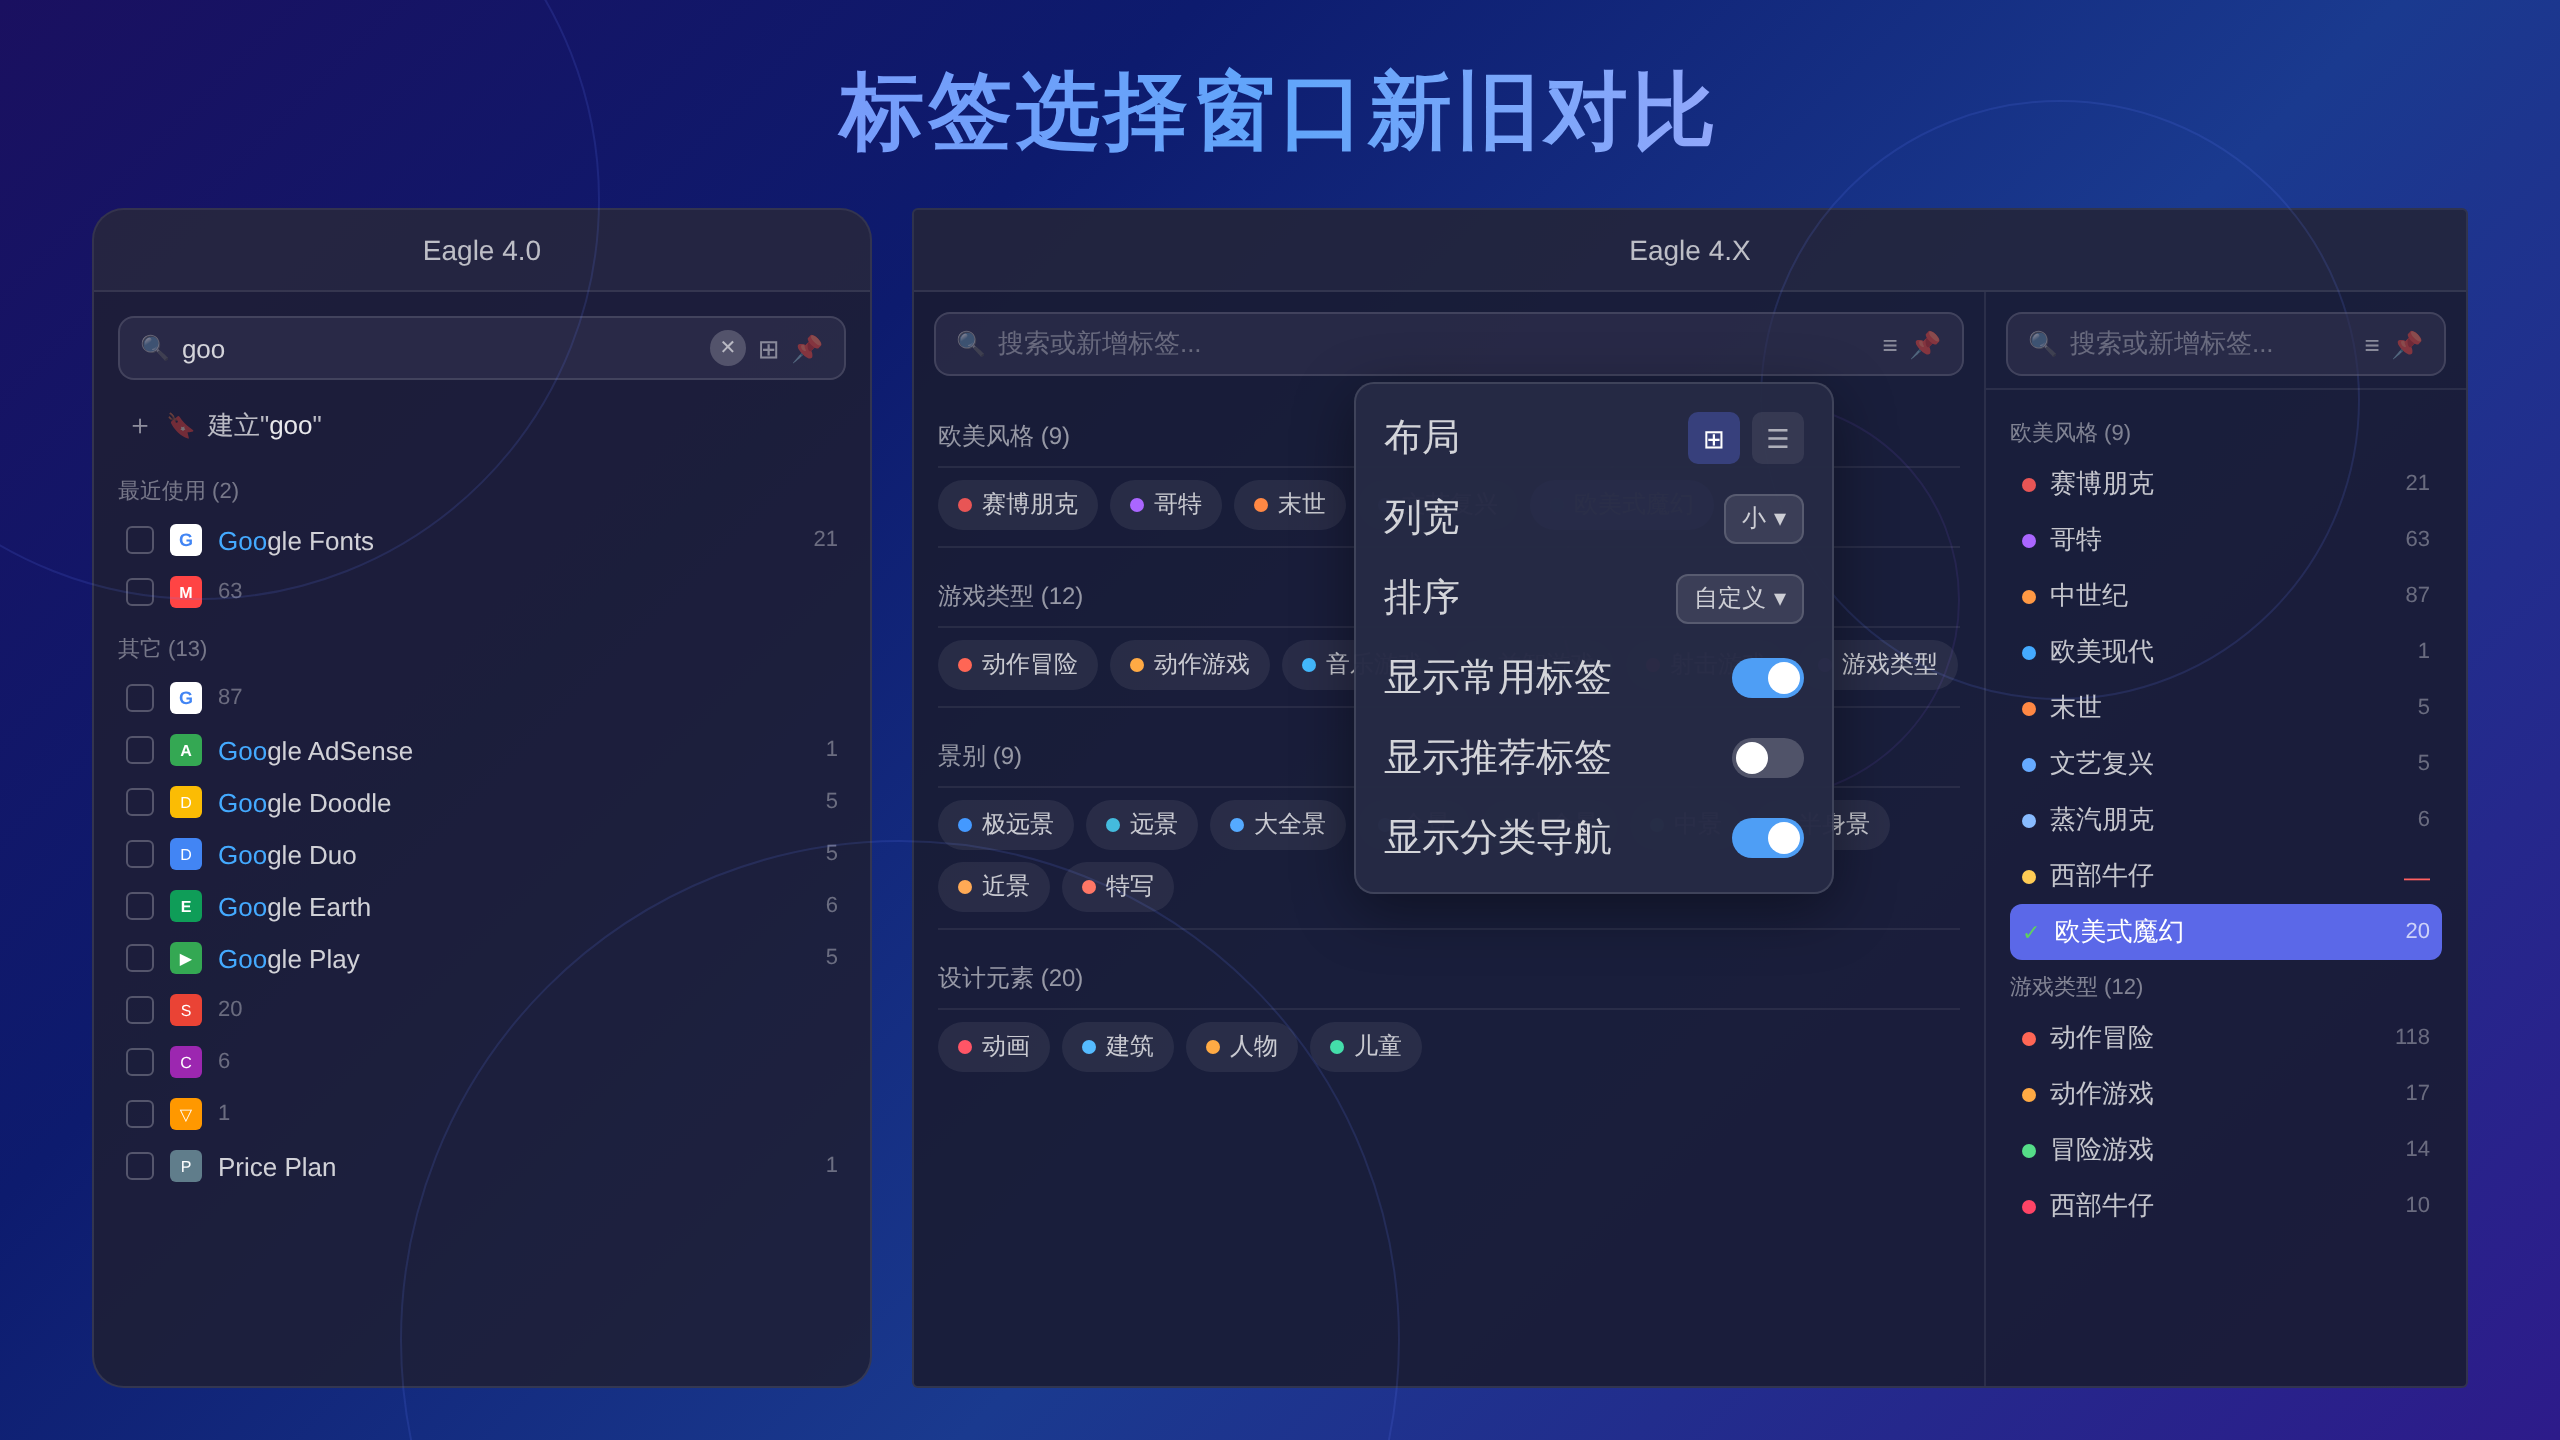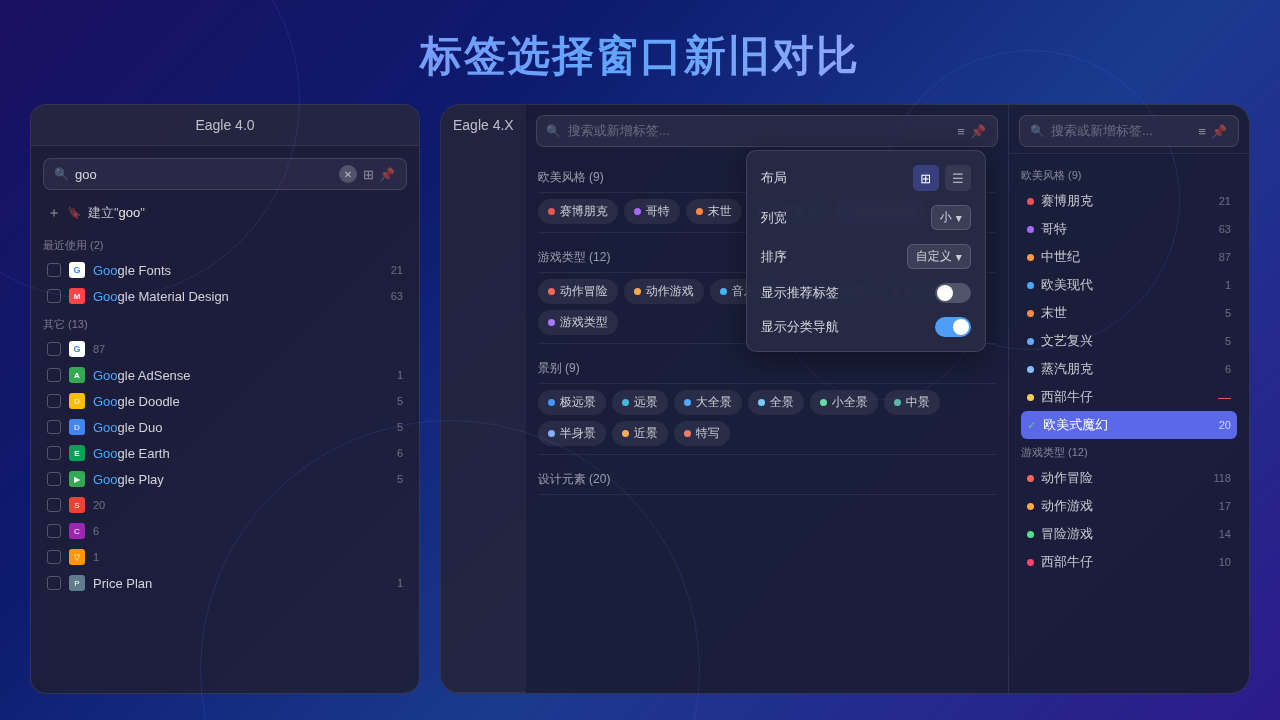--- a/index.html
+++ b/index.html
@@ -34,21 +34,21 @@
       background: linear-gradient(90deg, #a78bfa, #60a5fa, #f0abfc);
       -webkit-background-clip: text;
       -webkit-text-fill-color: transparent;
       background-clip: text;
       letter-spacing: 2px;
     }
 
     .panels-container {
       display: flex;
       gap: 20px;
-      padding: 0 30px;
+      padding: 0 46px;
       height: calc(100% - 130px);
     }
 
     
     .panel-old {
       width: 390px;
       flex-shrink: 0;
       background: rgba(30, 30, 50, 0.85);
       border-radius: 16px;
       border: 1px solid rgba(255,255,255,0.1);
@@ -193,25 +193,25 @@
     }
     .tag-count {
       font-size: 11px;
       color: rgba(255,255,255,0.35);
     }
 
     
     .panel-new {
       flex: 1;
       background: rgba(25, 28, 50, 0.9);
-      border-radius: 20px;
+      border-radius: 3px;
       border: 1px solid rgba(255,255,255,0.1);
       overflow: hidden;
       display: flex;
-      flex-direction: row;
+      flex-direction: column;
       justify-content: center;
     }
 
     .panel-new-body {
       display: flex;
       flex: 1;
       overflow: hidden;
       position: relative;
     }
 
@@ -306,21 +306,21 @@
     .settings-row {
       display: flex;
       align-items: center;
       justify-content: space-between;
       margin-bottom: 14px;
     }
     .settings-row:last-child {
       margin-bottom: 0;
     }
     .settings-label {
-      font-size: 13px;
+      font-size: 19px;
       color: rgba(255,255,255,0.8);
     }
     .settings-controls {
       display: flex;
       gap: 6px;
       align-items: center;
     }
     .layout-btn {
       width: 26px;
       height: 26px;
@@ -482,21 +482,20 @@
 
       <div class="tag-list-item">
         <div class="checkbox"></div>
         <div class="tag-favicon google-g">G</div>
         <span class="tag-name"><span class="highlight">Goo</span>gle Fonts</span>
         <span class="tag-count">21</span>
       </div>
       <div class="tag-list-item">
         <div class="checkbox"></div>
         <div class="tag-favicon google-g" style="background:#ff4444;color:white;font-size:8px;">M</div>
-        <span class="tag-name"><span class="highlight">Goo</span>gle Material Design</span>
         <span class="tag-count">63</span>
       </div>
 
       <div class="section-header">其它 (13)</div>
 
       <div class="tag-list-item">
         <div class="checkbox"></div>
         <div class="tag-favicon google-g">G</div>
         <span class="tag-count">87</span>
       </div>
@@ -664,20 +663,38 @@
             </div>
             <div class="tag-chip">
               <div class="tag-dot" style="background:#ff7766;"></div>
               <span>特写</span>
             </div>
           </div>
 
           <div class="category-divider"></div>
 
           <div class="tag-category-header">设计元素 (20)</div>
+          <div class="tag-grid">
+            <div class="tag-chip">
+              <div class="tag-dot" style="background:#ff5566;"></div>
+              <span>动画</span>
+            </div>
+            <div class="tag-chip">
+              <div class="tag-dot" style="background:#55bbff;"></div>
+              <span>建筑</span>
+            </div>
+            <div class="tag-chip">
+              <div class="tag-dot" style="background:#ffaa44;"></div>
+              <span>人物</span>
+            </div>
+            <div class="tag-chip">
+              <div class="tag-dot" style="background:#44ddaa;"></div>
+              <span>儿童</span>
+            </div>
+          </div>
         </div>
 
         <div class="settings-overlay">
           <div class="settings-row">
             <span class="settings-label">布局</span>
             <div class="settings-controls">
               <div class="layout-btn active">⊞</div>
               <div class="layout-btn">☰</div>
             </div>
           </div>
@@ -687,20 +704,24 @@
               <span>小</span>
               <span>▾</span>
             </div>
           </div>
           <div class="settings-row">
             <span class="settings-label">排序</span>
             <div class="select-pill">
               <span>自定义</span>
               <span>▾</span>
             </div>
+          </div>
+          <div class="settings-row">
+            <span class="settings-label">显示常用标签</span>
+            <div class="toggle on"></div>
           </div>
           <div class="settings-row">
             <span class="settings-label">显示推荐标签</span>
             <div class="toggle off"></div>
           </div>
           <div class="settings-row">
             <span class="settings-label">显示分类导航</span>
             <div class="toggle on"></div>
           </div>
         </div>

